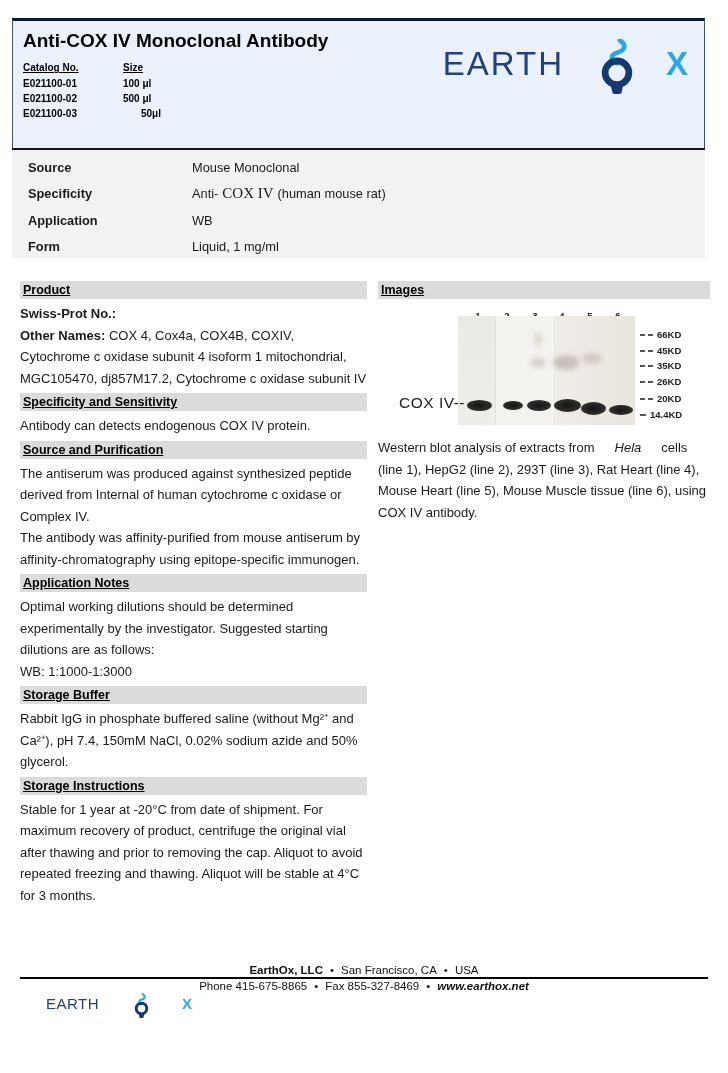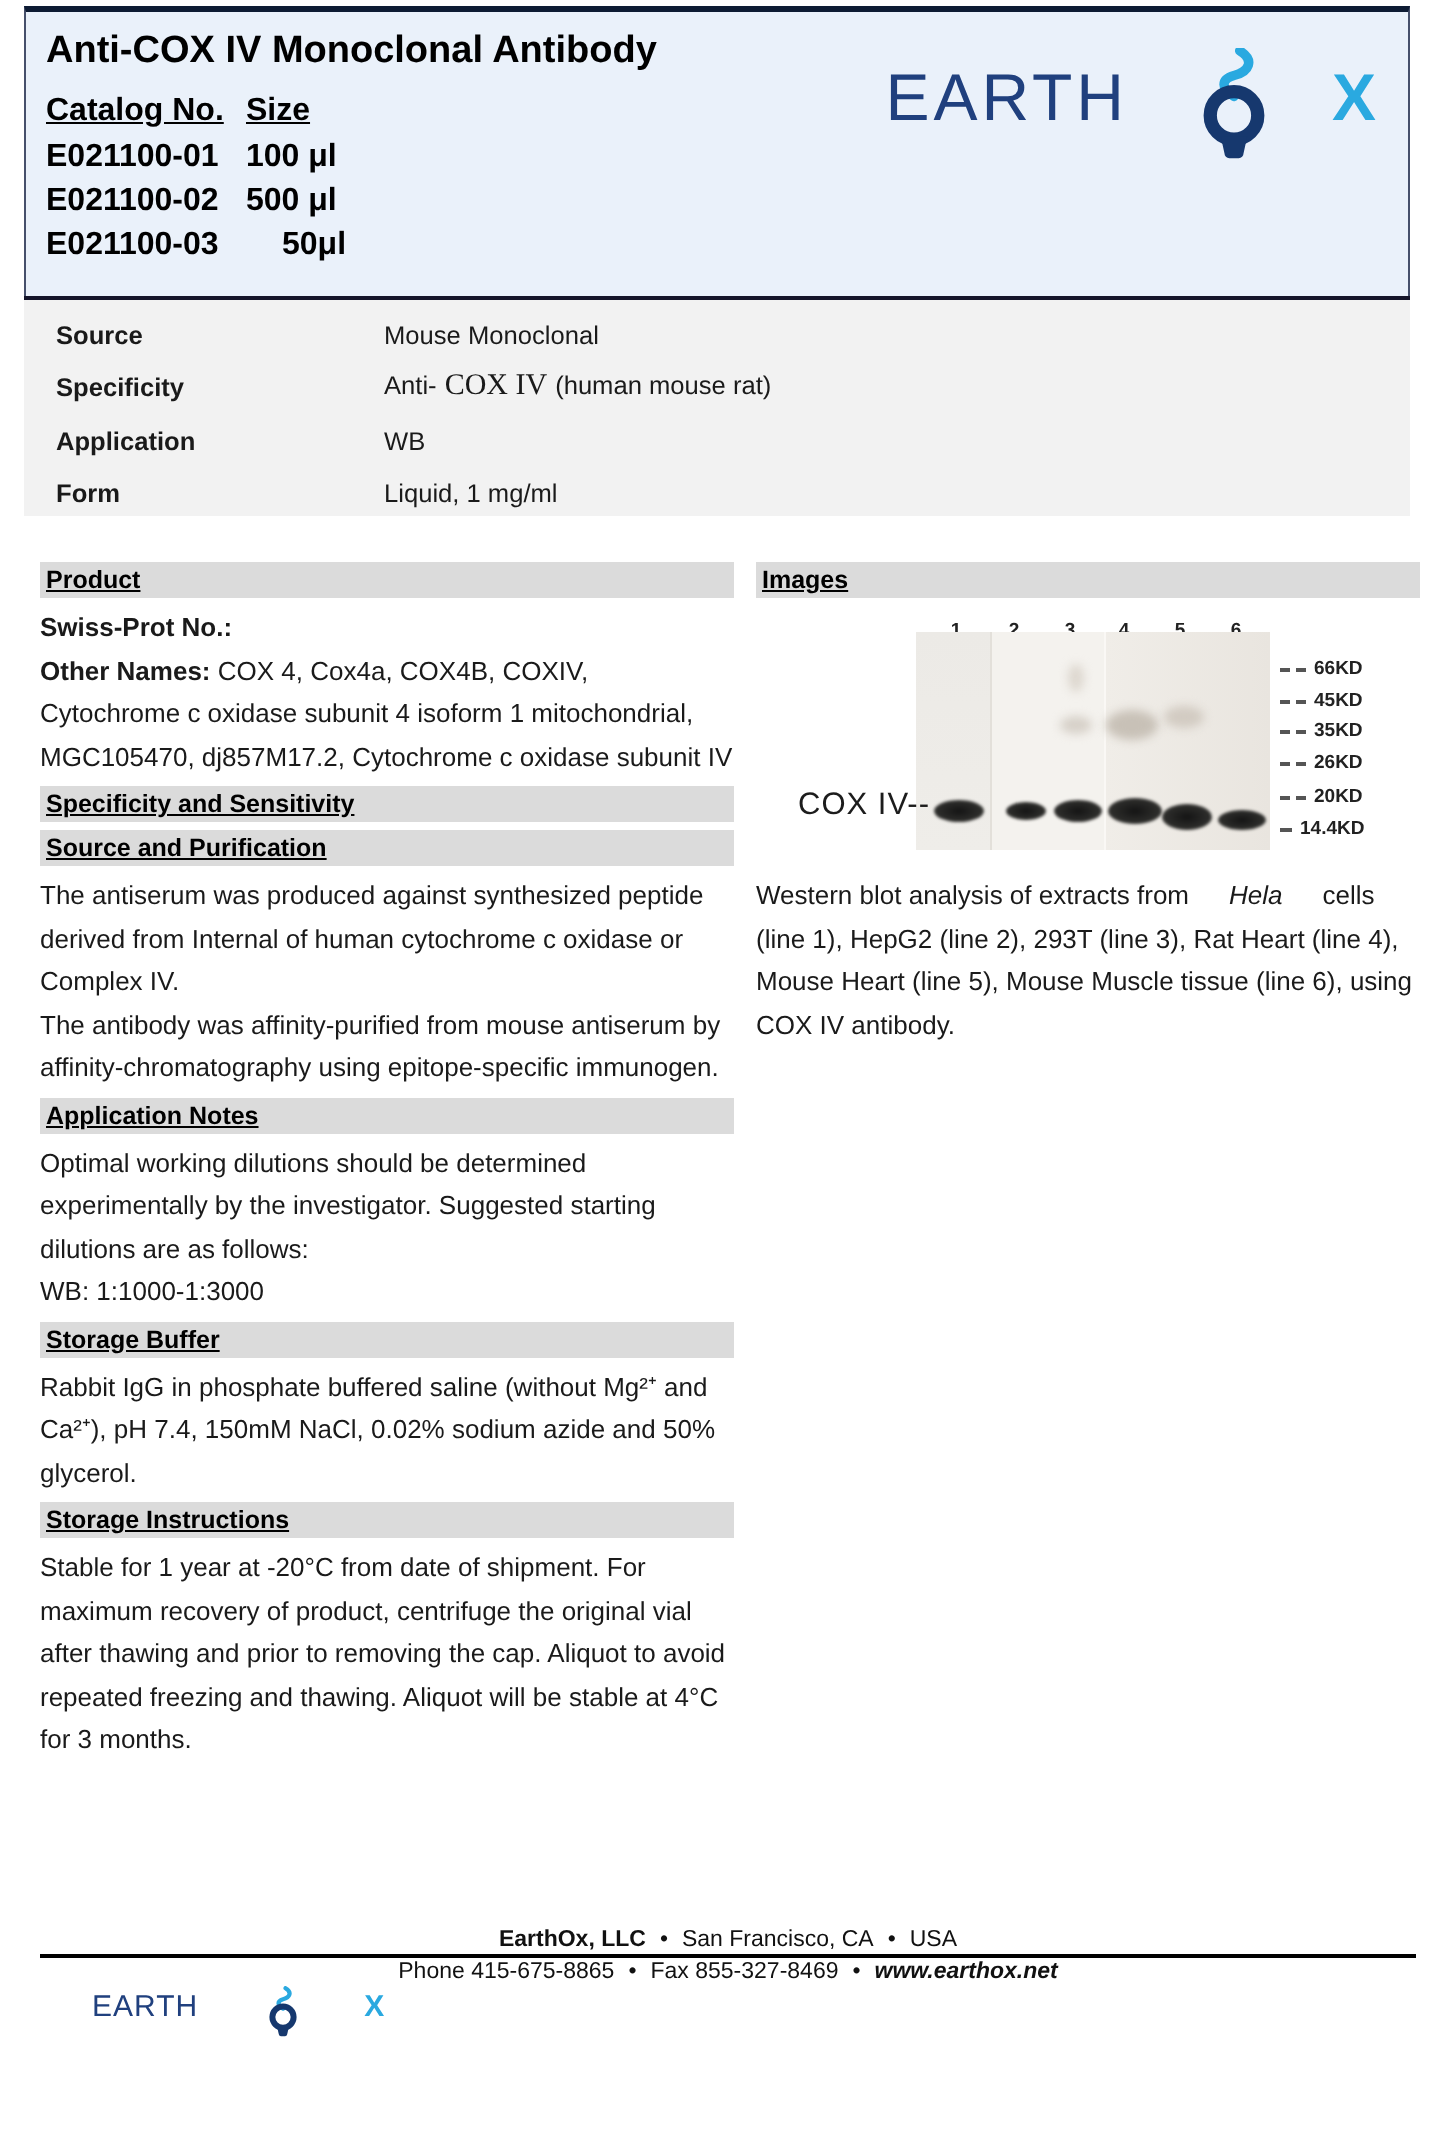--- a/index.html
+++ b/index.html
@@ -3,26 +3,26 @@
 <meta charset="utf-8">
 <style>
   html,body{margin:0;padding:0;}
   body{
     width:728px;height:1073px;background:#ffffff;position:relative;
     font-family:"Liberation Sans", sans-serif;color:#111;
     -webkit-font-smoothing:antialiased;
   }
   
   .hero{
-    position:absolute;left:12px;top:3px;width:693px;height:163px;
+    position:absolute;left:12px;top:18px;width:693px;height:163px;
     box-sizing:border-box;background:#eaf1fa;
     border:1px solid #46506b;border-top:3px solid #0d1b33;
   }
   .hero h1{margin:9px 0 0 10px;font-size:19px;font-weight:bold;color:#000;}
-  table.catalog{margin:4px 0 0 10px;border-collapse:collapse;font-size:16px;font-weight:bold;color:#000;}
+  table.catalog{margin:4px 0 0 10px;border-collapse:collapse;font-size:10px;font-weight:bold;color:#000;}
   table.catalog th{text-align:left;text-decoration:underline;padding:6px 0 3px 0;}
   table.catalog th:first-child, table.catalog td:first-child{width:100px;padding-right:0;}
   table.catalog td{padding:2px 0;}
   table.catalog tbody tr:nth-child(3) td:nth-child(2){padding-left:18px;}
   
   .logo{display:flex;align-items:center;line-height:1;gap:33px;}
   .logo-lg{position:absolute;top:14px;right:16px;}
   .logo-lg .logo-word{font-size:33px;color:#20407e;letter-spacing:2px;}
   .logo-lg .logo-x{font-size:33px;color:#2aa9e0;font-weight:bold;margin-left:-4px;}
   .logo-lg svg{width:38px;height:56px;margin:0 1px;position:relative;top:4px;}
@@ -126,20 +126,21 @@
       <span>Liquid, 1 mg/ml</span>
     </div>
   </section>
 
   <div class="col-left">
     <div class="bar">Product</div>
     <p class="bold">Swiss-Prot No.:</p>
     <p><span class="bold">Other Names:</span> <span>COX 4, Cox4a, COX4B, COXIV, Cytochrome c oxidase subunit 4 isoform 1 mitochondrial, MGC105470, dj857M17.2, Cytochrome c oxidase subunit IV</span></p>
 
     <div class="bar">Specificity and Sensitivity</div>
+    <p>Antibody can detects endogenous COX IV protein.</p>
 
     <div class="bar">Source and Purification</div>
     <p>The antiserum was produced against synthesized peptide derived from Internal of human cytochrome c oxidase or Complex IV.</p>
     <p>The antibody was affinity-purified from mouse antiserum by affinity-chromatography using epitope-specific immunogen.</p>
 
     <div class="bar">Application Notes</div>
     <p>Optimal working dilutions should be determined experimentally by the investigator. Suggested starting dilutions are as follows:</p>
     <p>WB: 1:1000-1:3000</p>
 
     <div class="bar">Storage Buffer</div>

